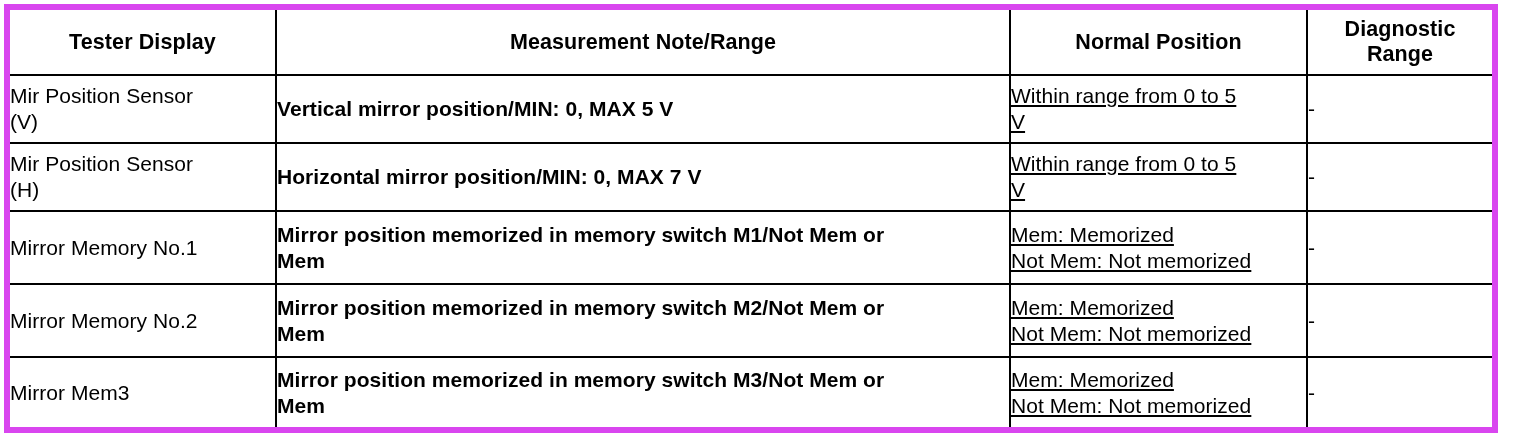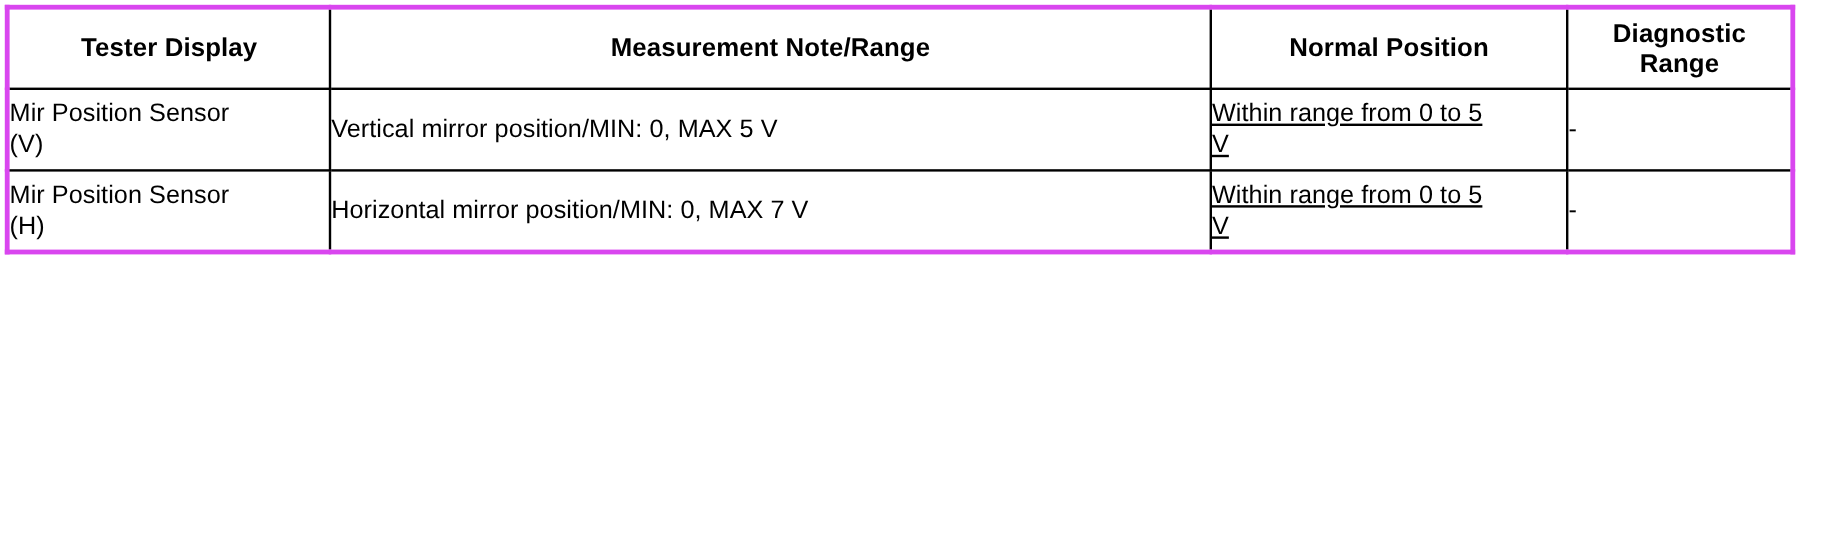--- a/index.html
+++ b/index.html
@@ -23,21 +23,21 @@
   }
 
   table.spec-table {
     position: absolute;
     left: 4px;
     top: 4px;
     width: 1380px;
     border-collapse: collapse;
     table-layout: fixed;
     background: #ffffff;
-    border: 4px solid #d946ef;
+    border: 6px solid #d946ef;
   }
 
   table.spec-table td,
   table.spec-table th {
     border: 2px solid #000000;
     padding: 0;
     vertical-align: middle;
     background: #ffffff;
   }
 
@@ -69,20 +69,21 @@
     letter-spacing: 0.05px;
   }
 
   td.cell-tester {
     padding: 2px 0 2px 7px;
     text-align: left;
   }
   td.cell-measure {
     padding: 2px 8px 2px 9px;
     text-align: left;
+    font-weight: bold;
   }
   td.cell-normal {
     padding: 2px 4px 2px 8px;
     text-align: left;
     text-decoration: underline;
   }
   td.cell-note {
     padding: 2px 4px 2px 9px;
     text-align: left;
   }
@@ -156,19 +157,67 @@
         </td>
         <td class="cell-normal">
           <span class="line">Within range from 0 to 5</span>
           <span class="line">V</span>
         </td>
         <td class="cell-note">
           <span class="note-dash">-</span>
         </td>
       </tr>
 
-
-
+      <tr class="r-memory">
+        <td class="cell-tester">
+          <span class="line">Mirror Memory No.1</span>
+        </td>
+        <td class="cell-measure">
+          <span class="line">Mirror position memorized in memory switch M1/Not Mem or</span>
+          <span class="line">Mem</span>
+        </td>
+        <td class="cell-normal">
+          <span class="line">Mem: Memorized</span>
+          <span class="line">Not Mem: Not memorized</span>
+        </td>
+        <td class="cell-note">
+          <span class="note-dash">-</span>
+        </td>
+      </tr>
+
+      <tr class="r-memory">
+        <td class="cell-tester">
+          <span class="line">Mirror Memory No.2</span>
+        </td>
+        <td class="cell-measure">
+          <span class="line">Mirror position memorized in memory switch M2/Not Mem or</span>
+          <span class="line">Mem</span>
+        </td>
+        <td class="cell-normal">
+          <span class="line">Mem: Memorized</span>
+          <span class="line">Not Mem: Not memorized</span>
+        </td>
+        <td class="cell-note">
+          <span class="note-dash">-</span>
+        </td>
+      </tr>
+
+      <tr class="r-memory">
+        <td class="cell-tester">
+          <span class="line">Mirror Mem3</span>
+        </td>
+        <td class="cell-measure">
+          <span class="line">Mirror position memorized in memory switch M3/Not Mem or</span>
+          <span class="line">Mem</span>
+        </td>
+        <td class="cell-normal">
+          <span class="line">Mem: Memorized</span>
+          <span class="line">Not Mem: Not memorized</span>
+        </td>
+        <td class="cell-note">
+          <span class="note-dash">-</span>
+        </td>
+      </tr>
 
     </tbody>
   </table>
 
 </div>
 
 </body></html>

